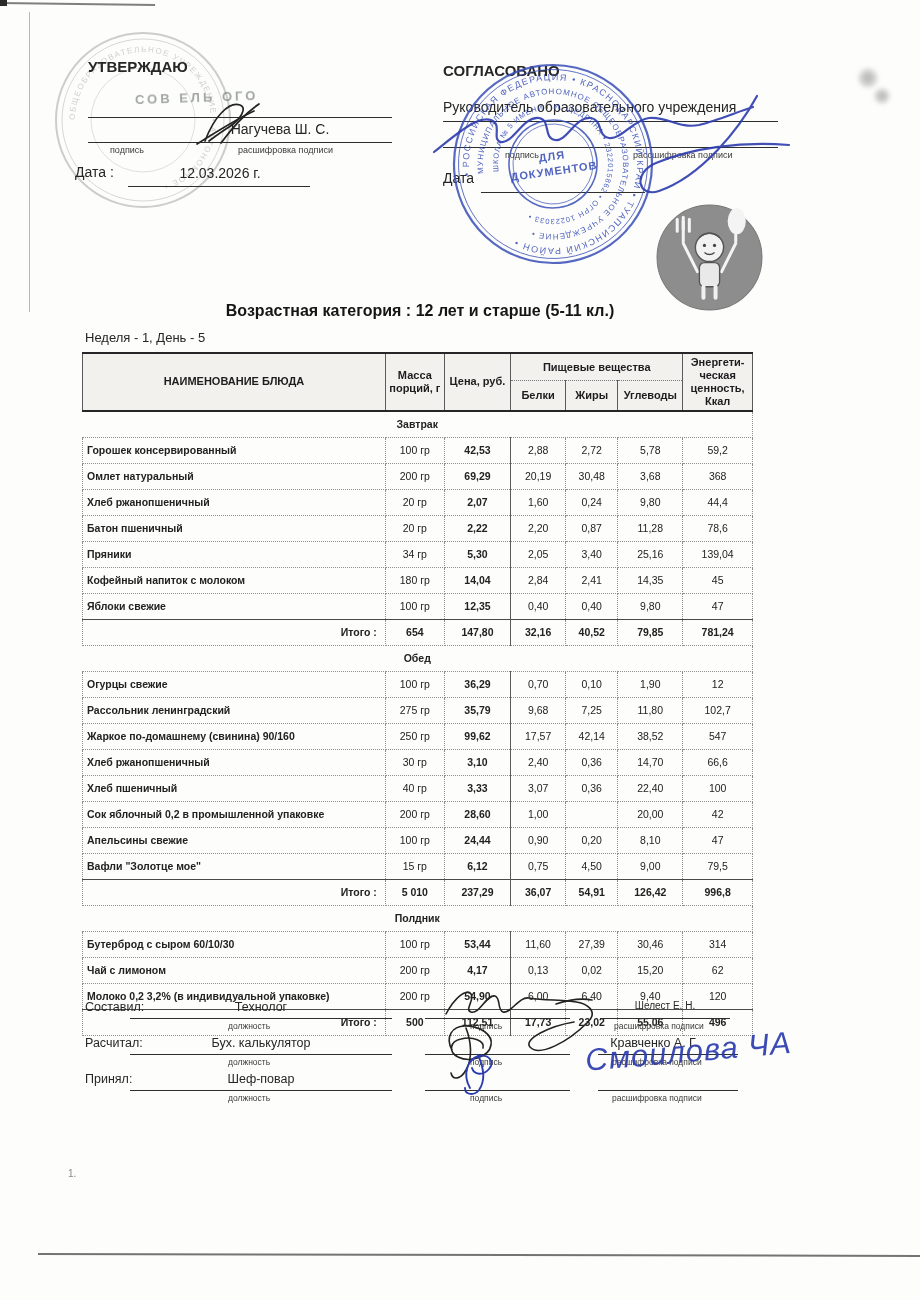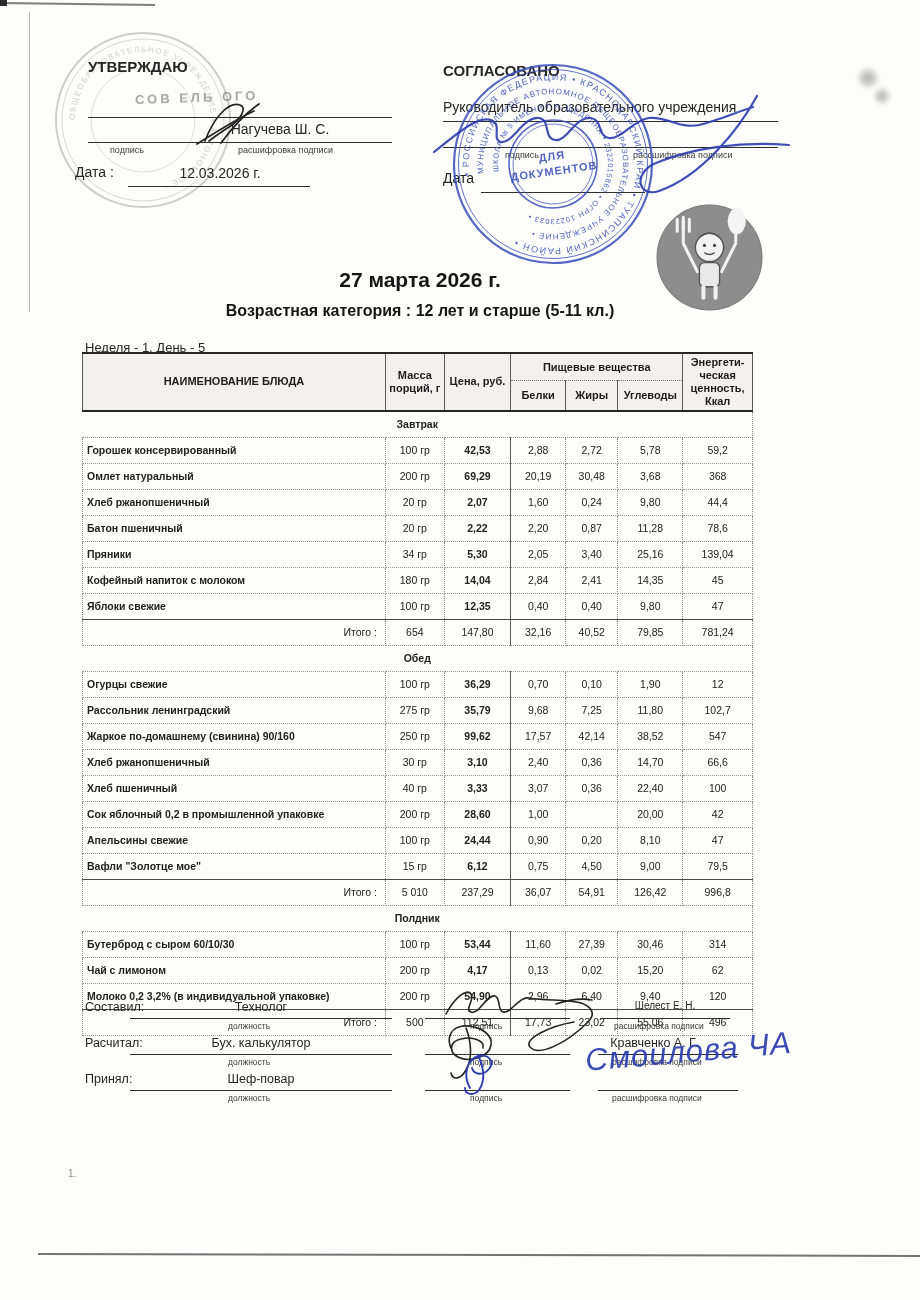--- a/index.html
+++ b/index.html
@@ -30,21 +30,21 @@
   th.sub-first{border-left:1px solid #5a5a5a;}
   th.sub-last{border-right:1px solid #5a5a5a;}
   table.menu tbody td{font-size:10.5px;padding:1px 4px;height:23px;vertical-align:middle;color:#222;
     border-bottom:1px dotted #8f8f8f;border-right:1px dotted #8f8f8f;}
   td.c-name{text-align:left;font-weight:bold;font-size:11px;border-left:1px dotted #8f8f8f;color:#161616;}
   td.c-mass{text-align:center;}
   td.c-price{text-align:center;font-weight:bold;font-size:11px;border-right:1px solid #5a5a5a !important;color:#141414;}
   td.c-num{text-align:center;}
   tr.section-row td{border-left:none;border-right:none;border-bottom:1px dotted #8f8f8f;height:18px;
     text-align:center;font-weight:bold;font-size:12.5px;color:#141414;padding:1px;}
-  tr.total-row td{border-top:1px solid #4a4a4a;border-bottom:4px double #262626;font-weight:normal;font-size:11px;height:24px;color:#141414;}
+  tr.total-row td{border-top:1px solid #4a4a4a;border-bottom:4px double #262626;font-weight:bold;font-size:11px;height:24px;color:#141414;}
   tr.total-row td.c-label{text-align:right;padding-right:8px;}
   
   #menu-title{position:absolute;left:230px;top:218px;width:380px;text-align:center;
     font-size:41px;font-weight:bold;letter-spacing:.38em;color:#111;}
   #menu-date{position:absolute;left:230px;top:268px;width:380px;text-align:center;font-size:21px;font-weight:bold;color:#151515;}
   #menu-cat{position:absolute;left:140px;top:302px;width:560px;text-align:center;font-size:16px;font-weight:bold;color:#151515;}
   
   #handwritten{position:absolute;left:585px;top:1032px;width:250px;font-size:31px;font-style:italic;
     color:#2c3cae;transform:rotate(-5deg);letter-spacing:1px;opacity:.92;}
   svg{position:absolute;}
@@ -109,21 +109,20 @@
     </defs>
     <g transform="rotate(-8 105 112)" fill="#3a50b8" opacity="0.88">
       <text font-size="9" letter-spacing="1.4"><textPath href="#br1">• РОССИЙСКАЯ ФЕДЕРАЦИЯ • КРАСНОДАРСКИЙ КРАЙ • ТУАПСИНСКИЙ РАЙОН •</textPath></text>
       <text font-size="8" letter-spacing="1"><textPath href="#br2">МУНИЦИПАЛЬНОЕ АВТОНОМНОЕ ОБЩЕОБРАЗОВАТЕЛЬНОЕ УЧРЕЖДЕНИЕ •</textPath></text>
       <text font-size="7.5" letter-spacing="0.8"><textPath href="#br3">ШКОЛА № 5 ИМЕНИ Г.И. ЩЕДРИНА • 2322015862 • ОГРН 10223033 •</textPath></text>
       <text x="105" y="108" text-anchor="middle" font-size="11" font-weight="bold" letter-spacing="1">ДЛЯ</text>
       <text x="105" y="123" text-anchor="middle" font-size="11" font-weight="bold" letter-spacing="1">ДОКУМЕНТОВ</text>
     </g>
   </svg>
 
-  <div id="menu-date">27 марта 2026 г.</div>
   <div id="menu-cat">Возрастная категория : 12 лет и старше (5-11 кл.)</div>
 
   <svg class="nopointer" width="115" height="115" style="left:652px;top:200px;" viewBox="-57 -57 114 114">
     <circle cx="0" cy="0" r="52" fill="#8d8d8d" stroke="#777" stroke-width="1"></circle>
     <g stroke="#f4f4f4" stroke-width="3" stroke-linecap="round" fill="none">
       <path d="M -12 14 L -26 -14"></path> 
         <path d="M 12 14 L 26 -14"></path>
       <path d="M -26 -16 L -26 -36"></path>
       <path d="M -32 -26 L -32 -38 M -26 -28 L -26 -40 M -20 -26 L -20 -38"></path>
       <path d="M 26 -16 L 26 -30"></path>
@@ -131,21 +130,21 @@
     <ellipse cx="27" cy="-36" rx="9" ry="13" fill="#f4f4f4"></ellipse>
     <circle cx="0" cy="-10" r="14" fill="#f2f2f2" stroke="#555" stroke-width="1.4"></circle>
     <path d="M -10 -20 Q 0 -28 10 -20" fill="none" stroke="#555" stroke-width="1.4"></path>
     <circle cx="-5" cy="-12" r="1.6" fill="#444"></circle>
       <circle cx="5" cy="-12" r="1.6" fill="#444"></circle>
     <path d="M -5 -5 Q 0 -1 5 -5" fill="none" stroke="#444" stroke-width="1.3"></path>
     <rect x="-10" y="5" width="20" height="24" rx="5" fill="#e9e9e9" stroke="#555" stroke-width="1.3"></rect>
     <path d="M -6 29 L -6 40 M 6 29 L 6 40" stroke="#f0f0f0" stroke-width="4" stroke-linecap="round"></path>
   </svg>
 
-  <div class="t" style="left:85px;top:340px;font-size:13px;">Неделя - 1, День - 5</div>
+  <div class="t" style="left:85px;top:330px;font-size:13px;">Неделя - 1, День - 5</div>
 
   <div id="menu-table-wrap">
     <table class="menu">
       <colgroup>
         <col style="width:45.2%">
           <col style="width:8.8%">
           <col style="width:9.9%">
         <col style="width:8.2%">
           <col style="width:7.8%">
           <col style="width:9.7%">
@@ -343,21 +342,21 @@
             <td class="c-price">4,17</td>
             <td class="c-num">0,13</td>
             <td class="c-num">0,02</td>
             <td class="c-num">15,20</td>
             <td class="c-num">62</td>
           </tr>
           <tr>
             <td class="c-name">Молоко 0,2 3,2% (в индивидуальной упаковке)</td>
             <td class="c-mass">200 гр</td>
             <td class="c-price">54,90</td>
-            <td class="c-num">2,96</td>
+            <td class="c-num">6,00</td>
             <td class="c-num">6,40</td>
             <td class="c-num">9,40</td>
             <td class="c-num">120</td>
           </tr>
           <tr class="total-row">
             <td class="c-name c-label">Итого :</td>
             <td class="c-mass">500</td>
             <td class="c-price">112,51</td>
             <td class="c-num">17,73</td>
             <td class="c-num">23,02</td>

